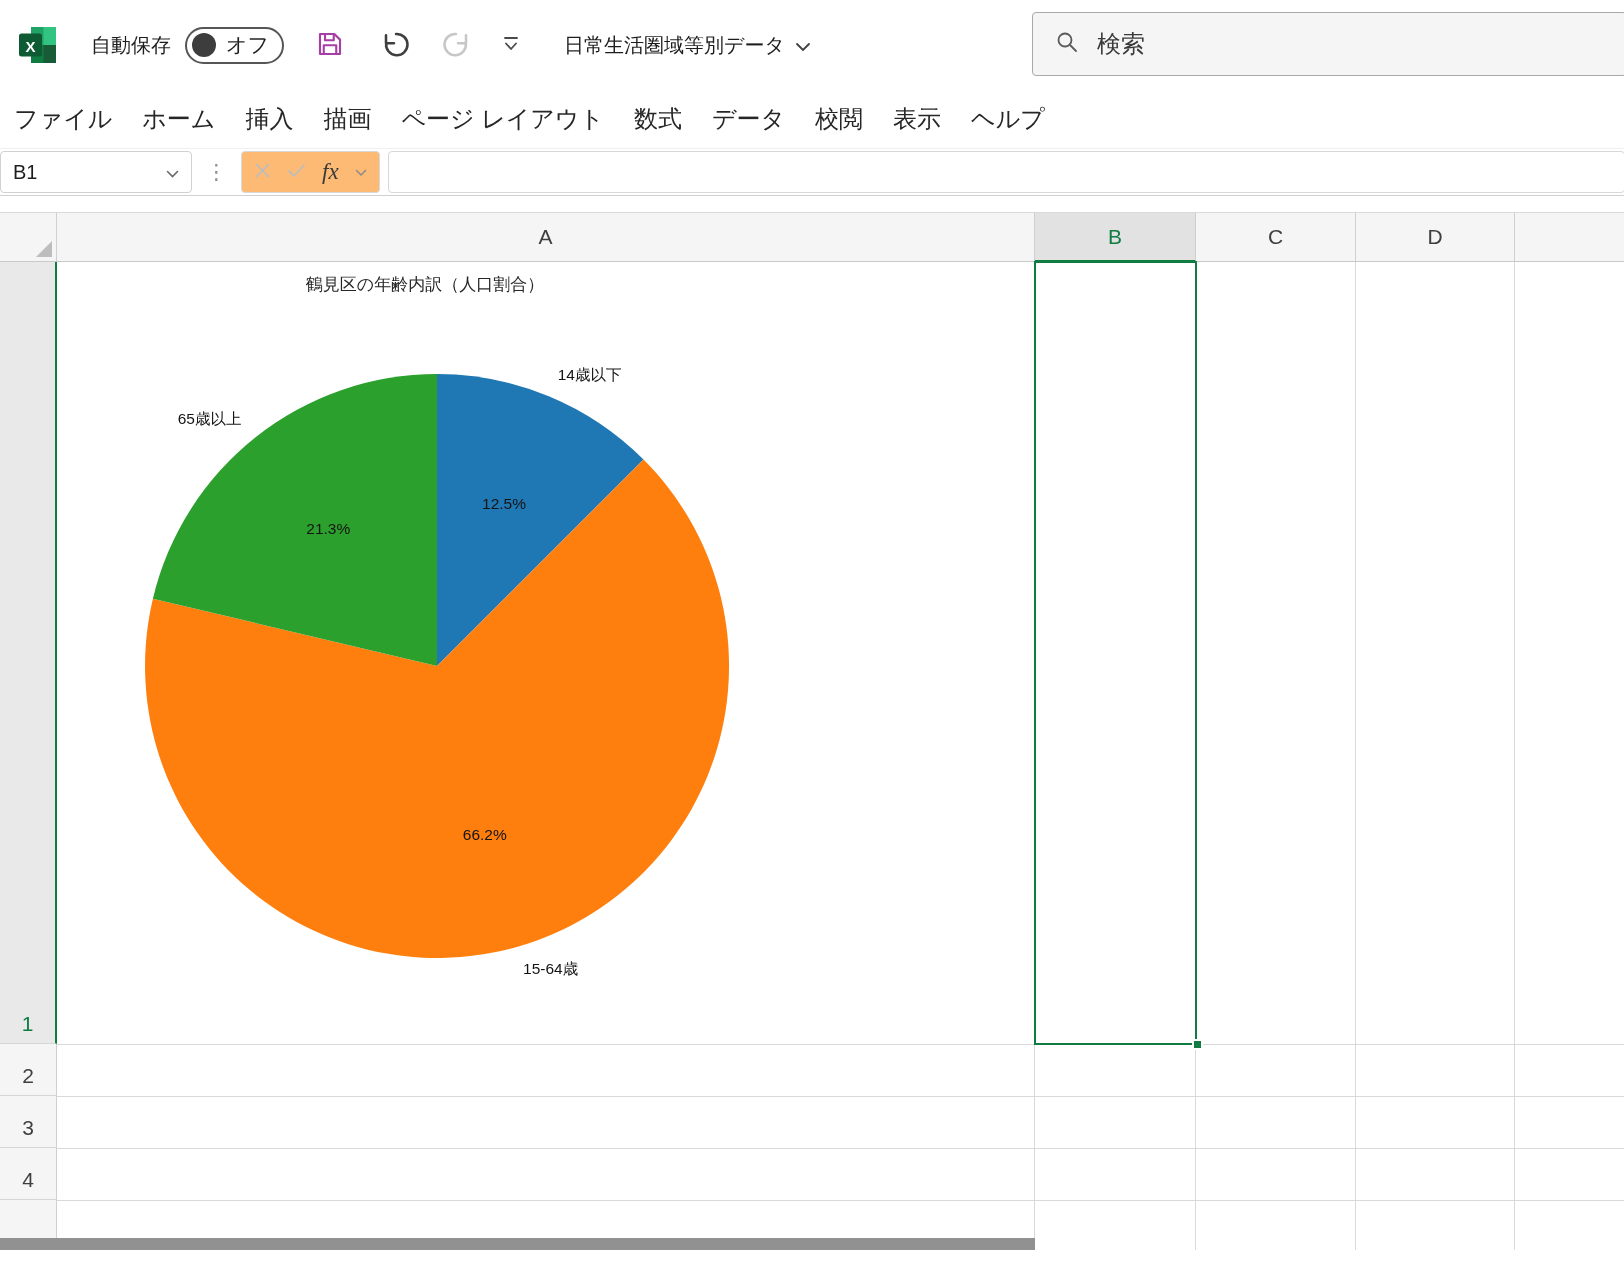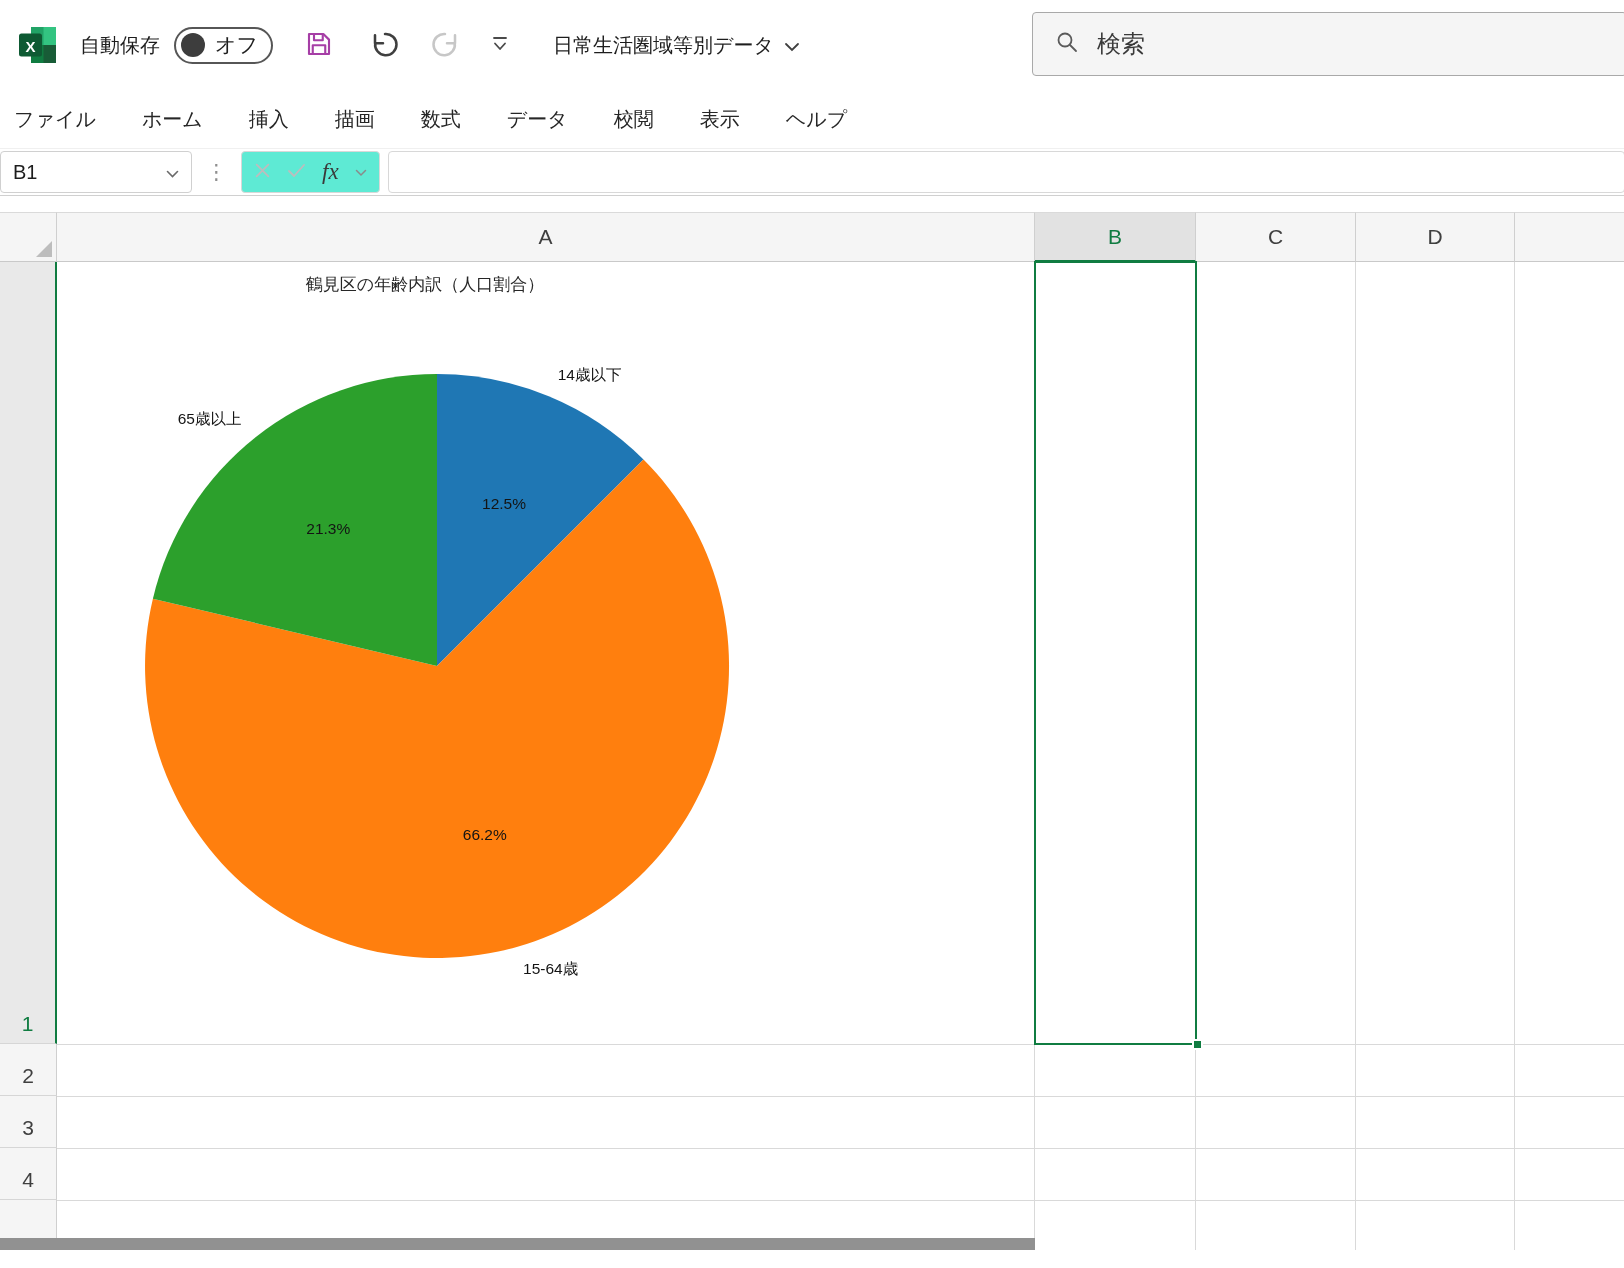--- a/index.html
+++ b/index.html
@@ -3,47 +3,47 @@
 <meta charset="utf-8">
 <style>
   *{margin:0;padding:0;box-sizing:border-box}
   html,body{width:1624px;height:1268px;overflow:hidden;background:#fff;
     font-family:"Liberation Sans","DejaVu Sans",sans-serif;color:#222}
   button{background:none;border:none;cursor:pointer;font-family:inherit}
 
   
   .topbar{position:relative;height:90px;display:flex;align-items:center;padding-left:18px;background:#fff}
   .excel-logo{width:40px;height:38px;flex:0 0 auto}
-  .autosave{display:flex;align-items:center;margin-left:22px;gap:14px}
+  .autosave{display:flex;align-items:center;margin-left:33px;gap:14px}
   .autosave-label{font-size:20px;color:#1d1d1d}
   .toggle{display:flex;align-items:center;border:2px solid #565656;border-radius:19px;height:37px;padding:0 13px 0 5px;gap:10px;cursor:pointer;background:#fff}
   .knob{width:24px;height:24px;border-radius:50%;background:#3d3d3d;display:block}
   .toggle-state{font-size:21px;color:#1d1d1d}
   .icon-btn{display:flex;align-items:center;justify-content:center;width:44px;height:44px}
   .save-btn{margin-left:24px}
   .undo-btn{margin-left:22px}
   .redo-btn{margin-left:16px}
   .qat-btn{margin-left:16px;width:34px}
   .doc-title{display:flex;align-items:center;gap:10px;margin-left:36px;font-size:20px;color:#1d1d1d;cursor:pointer}
   .searchbox{position:absolute;left:1032px;top:12px;right:-3px;height:64px;background:#f5f5f5;
     border:1px solid #a9a9a9;border-radius:4px;display:flex;align-items:center;padding-left:22px;gap:18px;cursor:text}
   .search-text{font-size:24px;color:#3a3a3a}
 
   
   .menubar{height:58px;display:flex;align-items:center;background:#fff}
-  .tab{font-size:20px;color:#262626;padding:0 23px;height:100%;display:flex;align-items:center;cursor:pointer;white-space:nowrap}
+  .tab{font-size:24px;color:#262626;padding:0 15px;height:100%;display:flex;align-items:center;cursor:pointer;white-space:nowrap}
   .tab:first-child{padding-left:14px}
 
   
   .formulabar{height:48px;border-top:1px solid #f0f0f0;border-bottom:1px solid #d0d0d0;
     display:flex;align-items:center;gap:8px;background:#fff}
   .namebox{width:192px;height:42px;border:1px solid #d0d0d0;border-radius:4px;display:flex;align-items:center;
     justify-content:space-between;padding:0 12px;font-size:20px;color:#1d1d1d;cursor:pointer;background:#fff}
   .dots{color:#8f8f8f;font-size:21px;margin:0 6px;user-select:none}
-  .fx-group{height:42px;border:1px solid #d8d8d8;border-radius:4px;display:flex;align-items:center;padding:0 12px;gap:16px;background:#5eead4}
+  .fx-group{height:42px;border:1px solid #d8d8d8;border-radius:4px;display:flex;align-items:center;padding:0 12px;gap:16px;background:#fdba74}
   .fx-label{font-family:"Liberation Serif","DejaVu Serif",serif;font-style:italic;font-size:23px;color:#3a3a3a}
   .formula-field{flex:1;height:42px;border:1px solid #d8d8d8;border-radius:4px;background:#fff;margin-right:-1px;cursor:text;font-size:19px;padding:8px 10px;color:#222}
 
   
   .sheet{position:relative;height:1054px;background:#fff;--accent:#107c41}
   .hcell{position:absolute;top:16px;height:50px;background:#f5f5f5;border-top:1px solid #dadada;
     border-right:1px solid #cfcfcf;border-bottom:1px solid #c9c9c9;display:flex;align-items:center;justify-content:center;
     font-size:21px;color:#3f3f3f;cursor:pointer}
   .hcell.sel{background:#e2e2e2;color:var(--accent);border-bottom:2px solid var(--accent)}
   .corner{position:absolute;left:0;top:16px;width:57px;height:50px;background:#f5f5f5;border-top:1px solid #dadada;
@@ -141,20 +141,21 @@
     </span>
     <span class="search-text">検索</span>
   </div>
 </div>
 
 <div class="menubar">
   <div class="tab">ファイル</div>
   <div class="tab">ホーム</div>
   <div class="tab">挿入</div>
   <div class="tab">描画</div>
+  <div class="tab">ページ レイアウト</div>
   <div class="tab">数式</div>
   <div class="tab">データ</div>
   <div class="tab">校閲</div>
   <div class="tab">表示</div>
   <div class="tab">ヘルプ</div>
 </div>
 
 <div class="formulabar">
   <div class="namebox">
     <span>B1</span>

